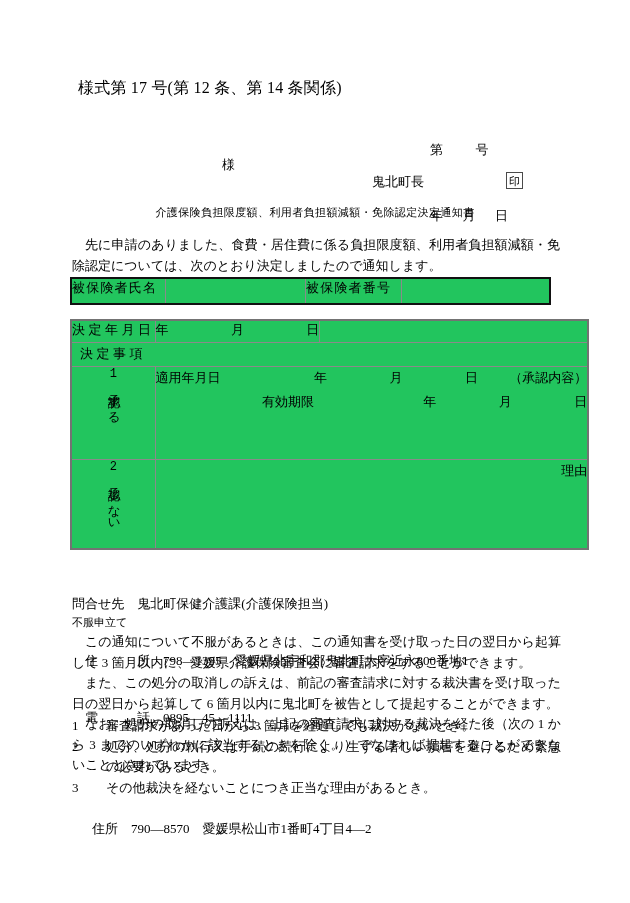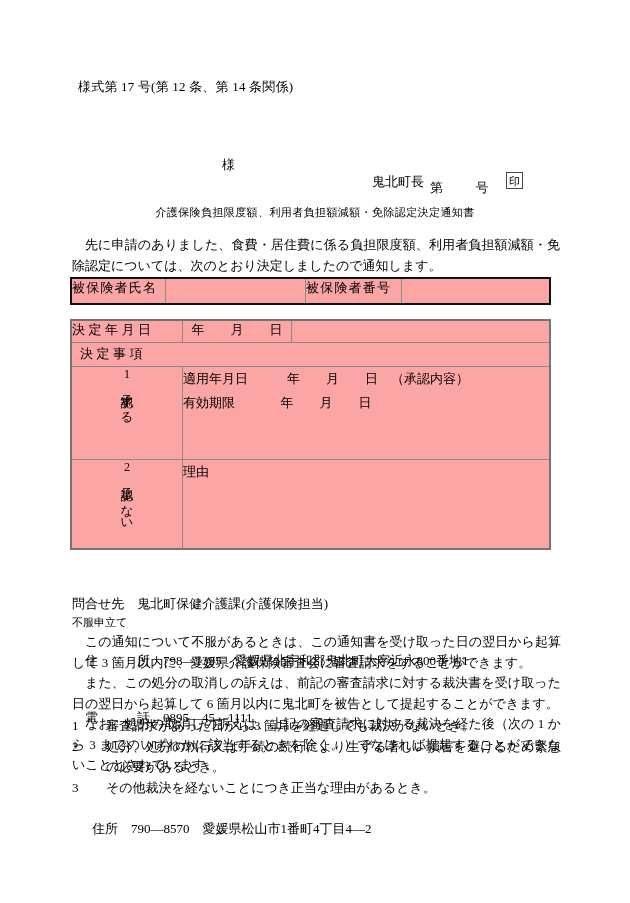--- a/index.html
+++ b/index.html
@@ -19,33 +19,33 @@
     background: #ffffff;
     overflow: hidden;
     box-sizing: border-box;
   }
 
   
   .form-number {
     position: absolute;
     left: 78px;
     top: 78px;
-    font-size: 13px;
+    font-size: 16px;
     letter-spacing: 0.2px;
     white-space: nowrap;
   }
   .doc-no-block {
     position: absolute;
     left: 430px;
     top: 95px;
     font-size: 13px;
     line-height: 22px;
     white-space: pre;
   }
-  .doc-no-line { white-space: pre; margin-top: 38px; }
+  .doc-no-line { white-space: pre; }
 
   .addressee {
     position: absolute;
     left: 222px;
     top: 156px;
     font-size: 13px;
   }
   .issuer {
     position: absolute;
     left: 372px;
@@ -91,21 +91,22 @@
   .tbl {
     position: absolute;
     border-collapse: collapse;
     font-size: 13px;
     background: #ffffff;
   }
   .tbl td {
     border: 1px solid #8a8a8a;
     padding: 0;
     vertical-align: top;
-    background: #fca5a5;
+    background: #22c55e;
+    font-family: Liberation Mono, monospace;
   }
 
   
   #insured-table {
     left: 70px;
     top: 277px;
     width: 481px;
     border: 2px solid #111;
   }
   #insured-table td { height: 24px; }
@@ -174,20 +175,21 @@
     height: 92px;
   }
   .deny-body {
     padding: 7px 0 0 10px;
     height: 88px;
   }
   .field-line {
     white-space: pre;
     line-height: 24px;
     font-size: 13px;
+    text-align: right;
   }
 
   
   .contact {
     position: absolute;
     left: 72px;
     top: 556px;
     font-size: 13px;
     line-height: 19px;
     white-space: pre;

